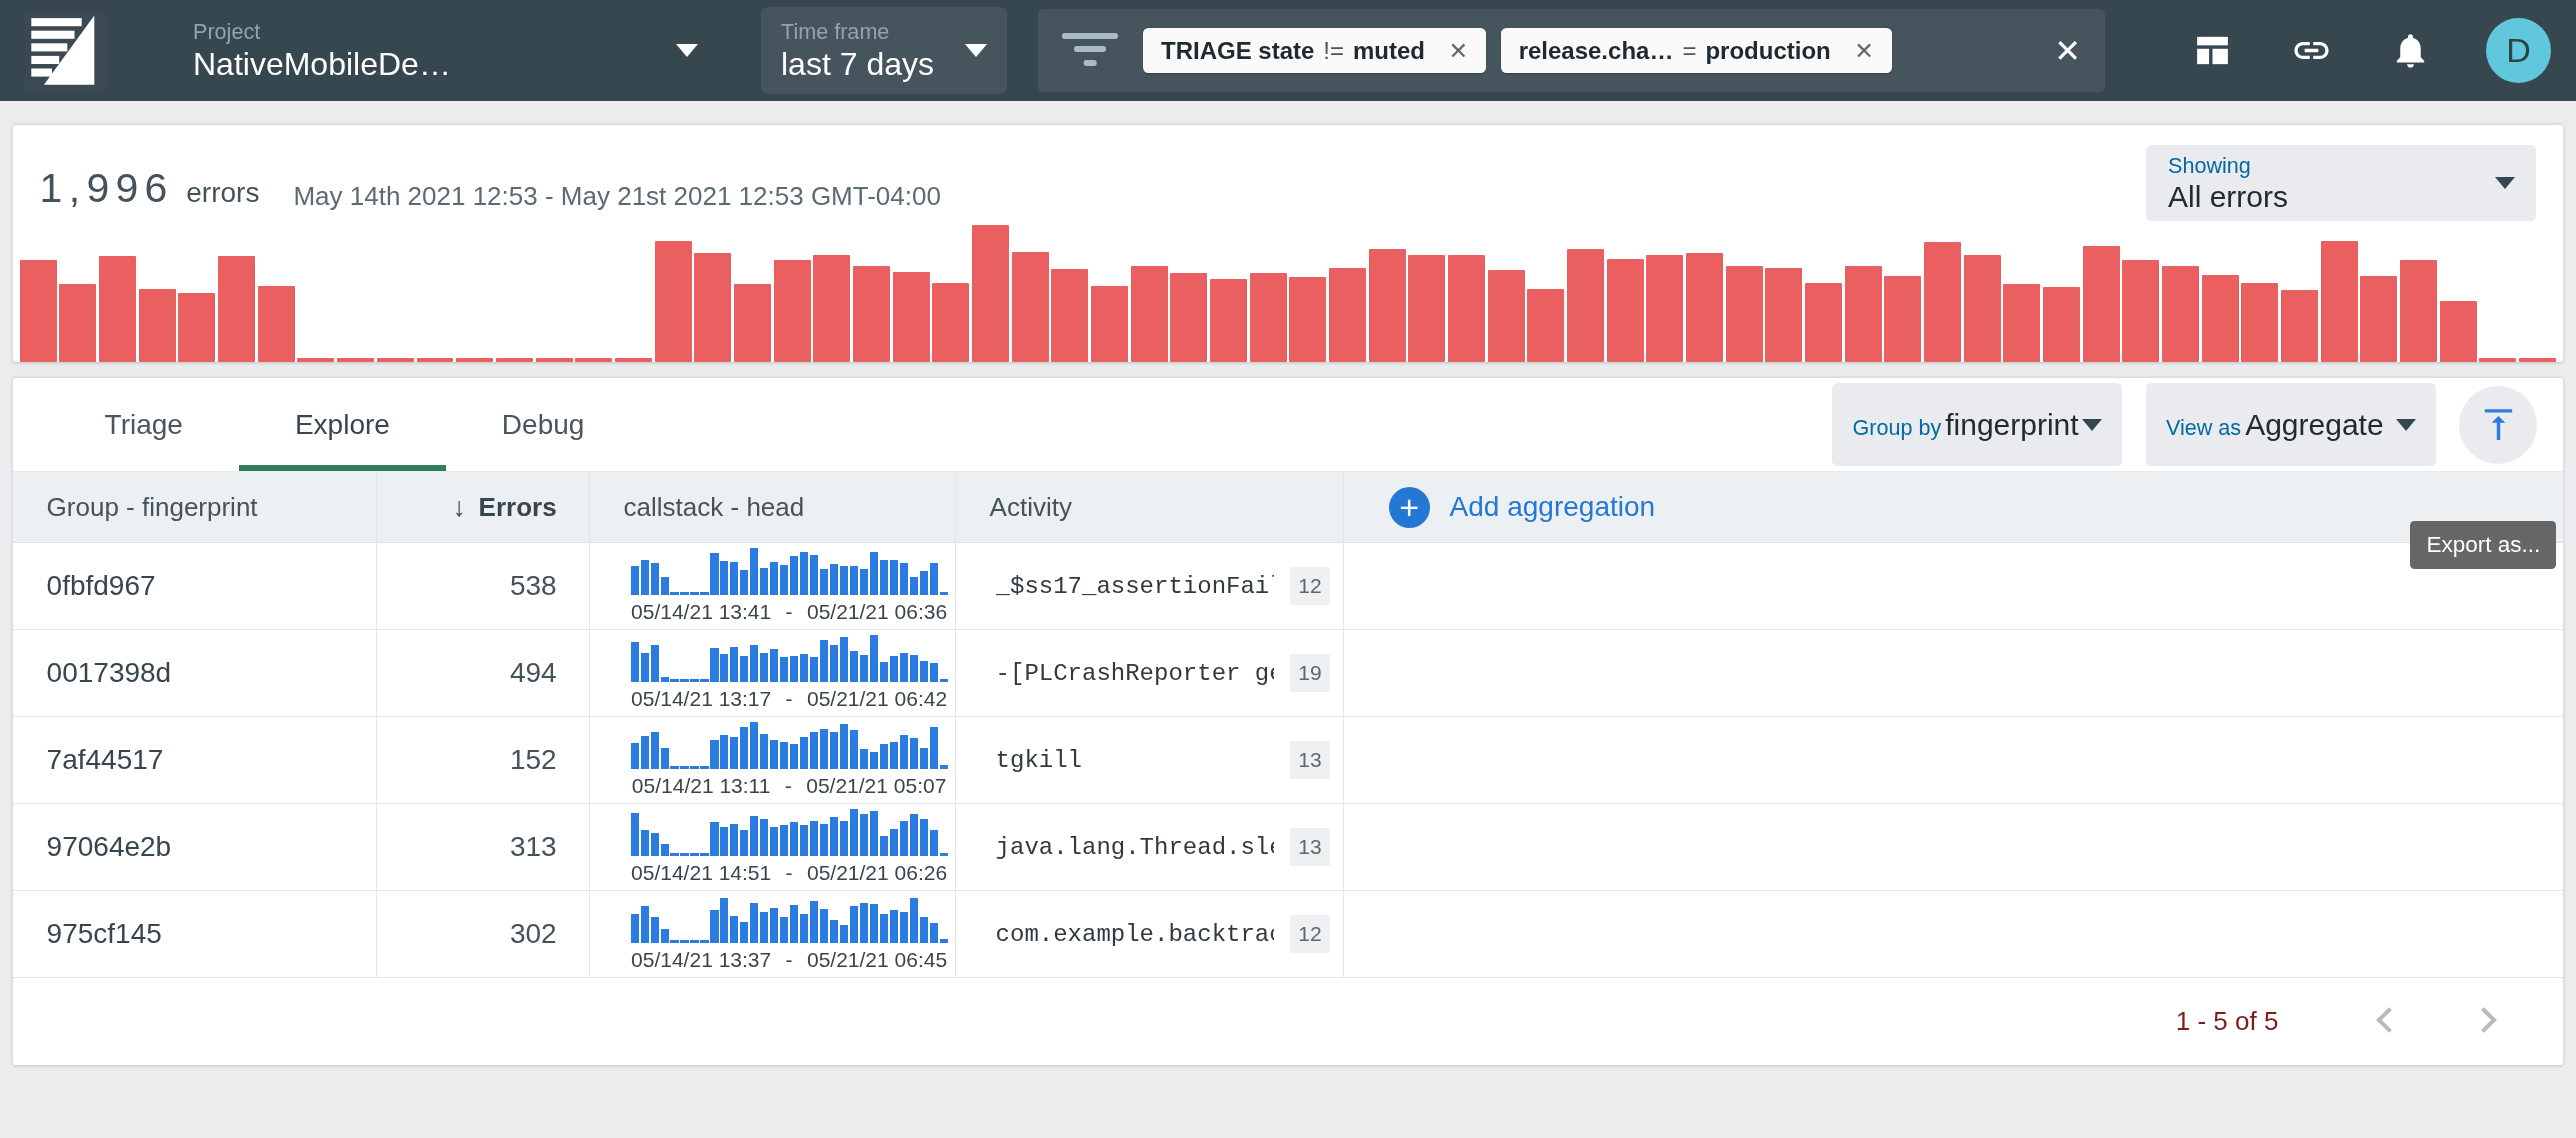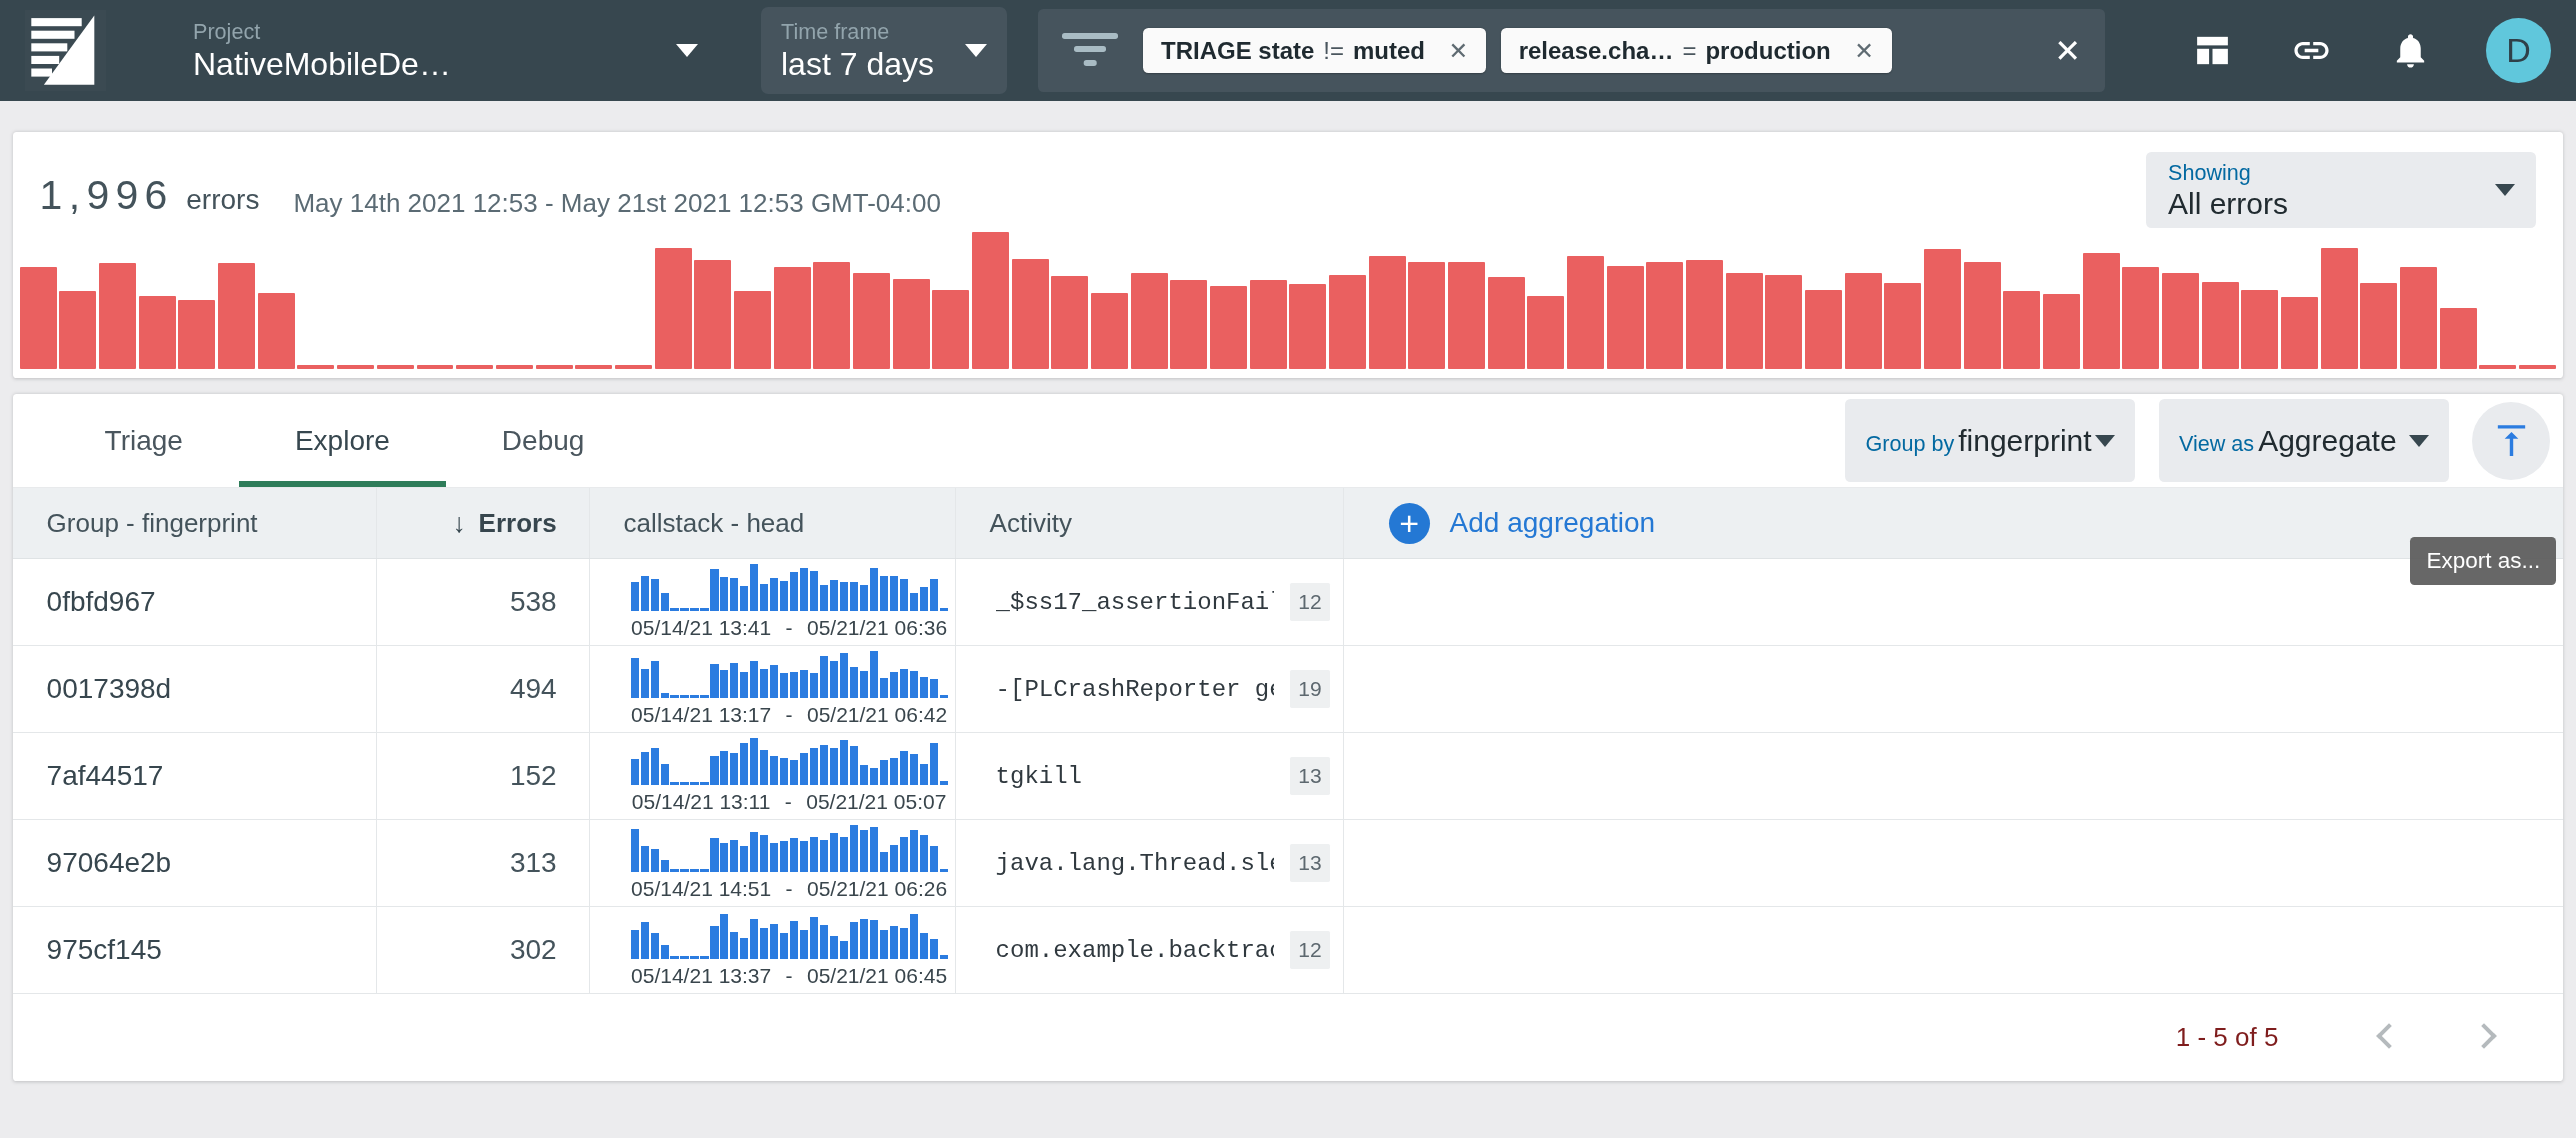--- a/index.html
+++ b/index.html
@@ -31,38 +31,38 @@
   .chip .chip-x { margin-left:23.5px; color:#5f6b72; font-size:23.5px; cursor:pointer; }
   .clear-x { color:#ffffff; font-size:32px; margin-left:18px; cursor:pointer; background:none; border:none; font-family:inherit; }
 
   .tb-actions { display:flex; align-items:center; gap:52px; margin-left:14.4px; }
   .icon-btn { background:none; border:none; cursor:pointer; width:47px; height:47px; display:flex; align-items:center; justify-content:center; }
   .icon-btn svg { width:41px; height:41px; fill:#ffffff; }
   .avatar { width:65px; height:65px; border-radius:50%; background:#60c7dc; color:#2f4049; font-size:34px; font-weight:400; display:flex; align-items:center; justify-content:center; cursor:pointer; border:none; font-family:inherit; }
 
   
   .card { background:#fff; border-radius:3.6px; box-shadow:0 0.9px 3.6px rgba(60,64,67,.25); margin:0 12.6px; position:relative; }
-  .summary-card { margin-top:31px; padding-bottom:9px; }
+  .summary-card { margin-top:24px; }
   .summary-head { display:flex; align-items:flex-start; padding:20px 27px 0 27px; height:96px; }
   .count-group { display:flex; align-items:baseline; margin-top:20px; }
   .err-count { font-size:41px; color:#44535b; letter-spacing:6.3px; }
   .err-unit { font-size:28px; color:#44535b; margin-left:12.6px; }
   .date-range { font-size:26px; color:#5b6b74; margin-left:34px; align-self:center; margin-top:27px; }
   .showing-select { margin-left:auto; background:#e9ebee; border-radius:5.4px; width:390px; height:76px; padding:9px 21.6px; display:flex; align-items:center; justify-content:space-between; cursor:pointer; }
   .showing-select .texts { display:flex; flex-direction:column; }
   .showing-label { font-size:21.6px; color:#0369a1; line-height:27px; }
   .showing-value { font-size:30px; color:#212b30; line-height:36px;text-align:center; }
   .dark-caret { border-left:10.8px solid transparent; border-right:10.8px solid transparent; border-top:12.6px solid #37474f; width:0; height:0; }
 
   .histogram { height:141px; display:flex; align-items:flex-end; gap:2.7px; padding:0 7.2px; }
   .hbar { flex:1 1 0; min-height:4.5px; border-radius:0.9px; }
 
   
   .table-card { margin-top:16px; }
-  .tabs-row { height:94px; display:flex; align-items:stretch; border-bottom:0.9px solid #e8eaec; padding:0 13px 0 36px; }
+  .tabs-row { height:94px; display:flex; align-items:stretch; border-bottom:0.9px solid #e8eaec; padding:0 26px 0 36px; }
   .tab { background:none; border:none; font-family:inherit; font-size:28px; color:#4a565e; padding:0 56px; cursor:pointer; position:relative; }
   .tab.active { color:#37474f; }
   .tab.active::after { content:""; position:absolute; left:0; right:0; bottom:0; height:6.3px; background:#2f7d5a; }
   .tr-controls { margin-left:auto; display:flex; align-items:center; gap:23.5px; }
   .ctrl-select { background:#e9ebee; border-radius:5.4px; width:290px; height:83px; padding:9px 20px; display:flex; align-items:center; justify-content:space-between; cursor:pointer; }
   .export-btn { width:78px; height:78px; border-radius:50%; background:#e9ebee; border:none; cursor:pointer; display:flex; align-items:center; justify-content:center; }
   .export-btn svg { width:41px; height:41px; fill:#2b7ce0; }
   .tooltip { position:absolute; top:143px; right:7.2px; background:rgba(90,90,90,.92); color:#fff; font-size:22.5px; padding:10.8px 16px; border-radius:4.5px; z-index:5; }
 
   .grid-head, .grid-row { display:grid; grid-template-columns:364px 213px 366px 388px 1fr; }

